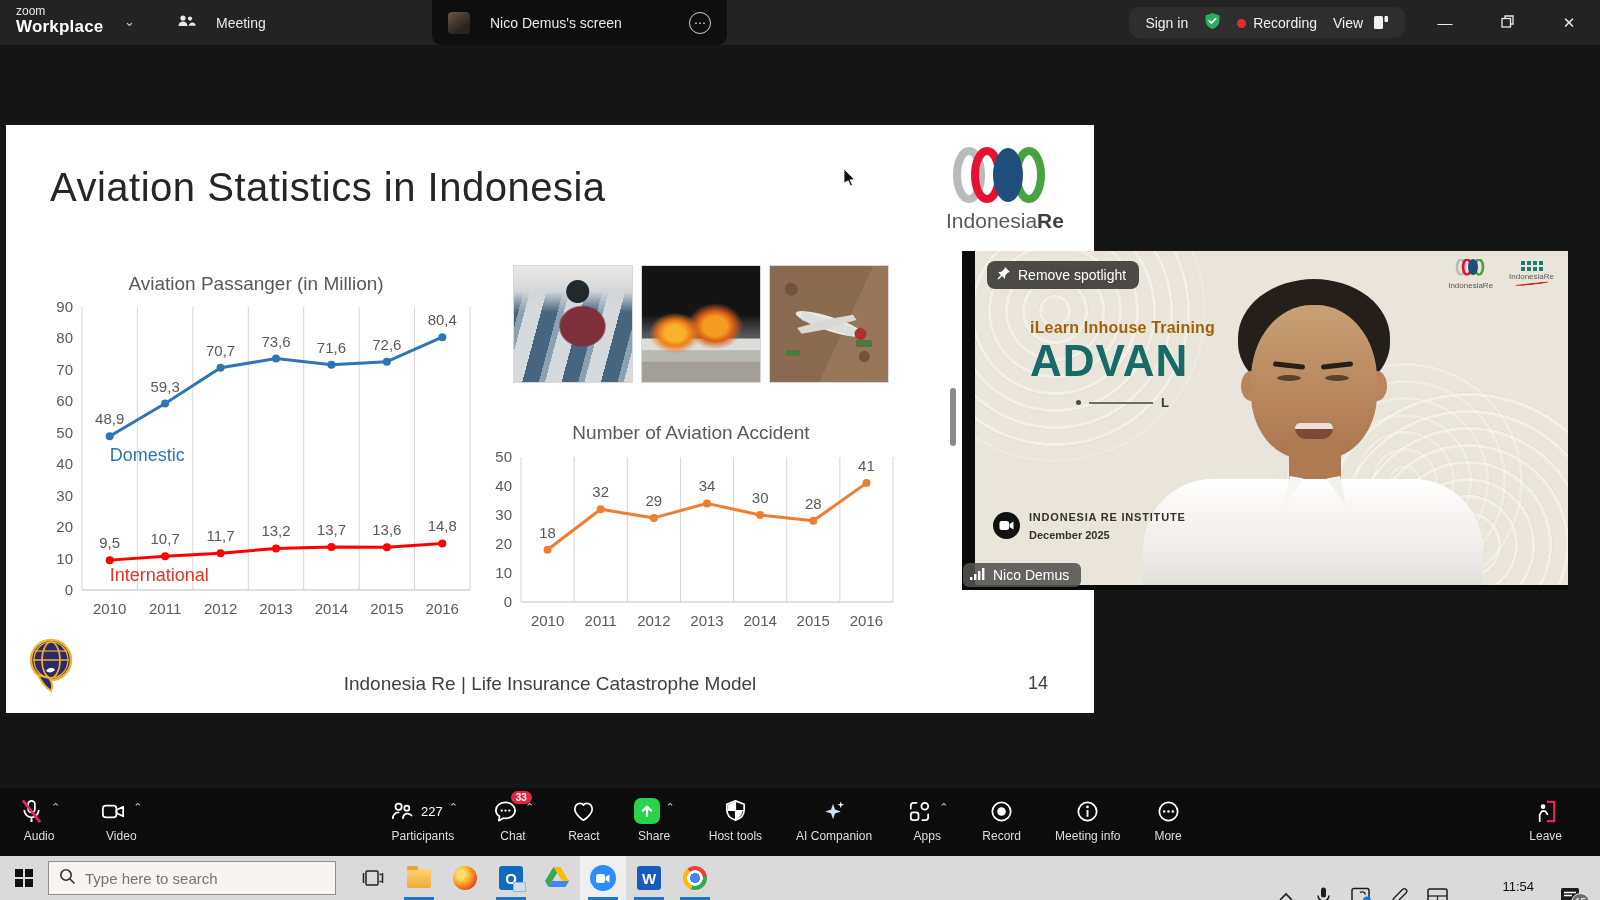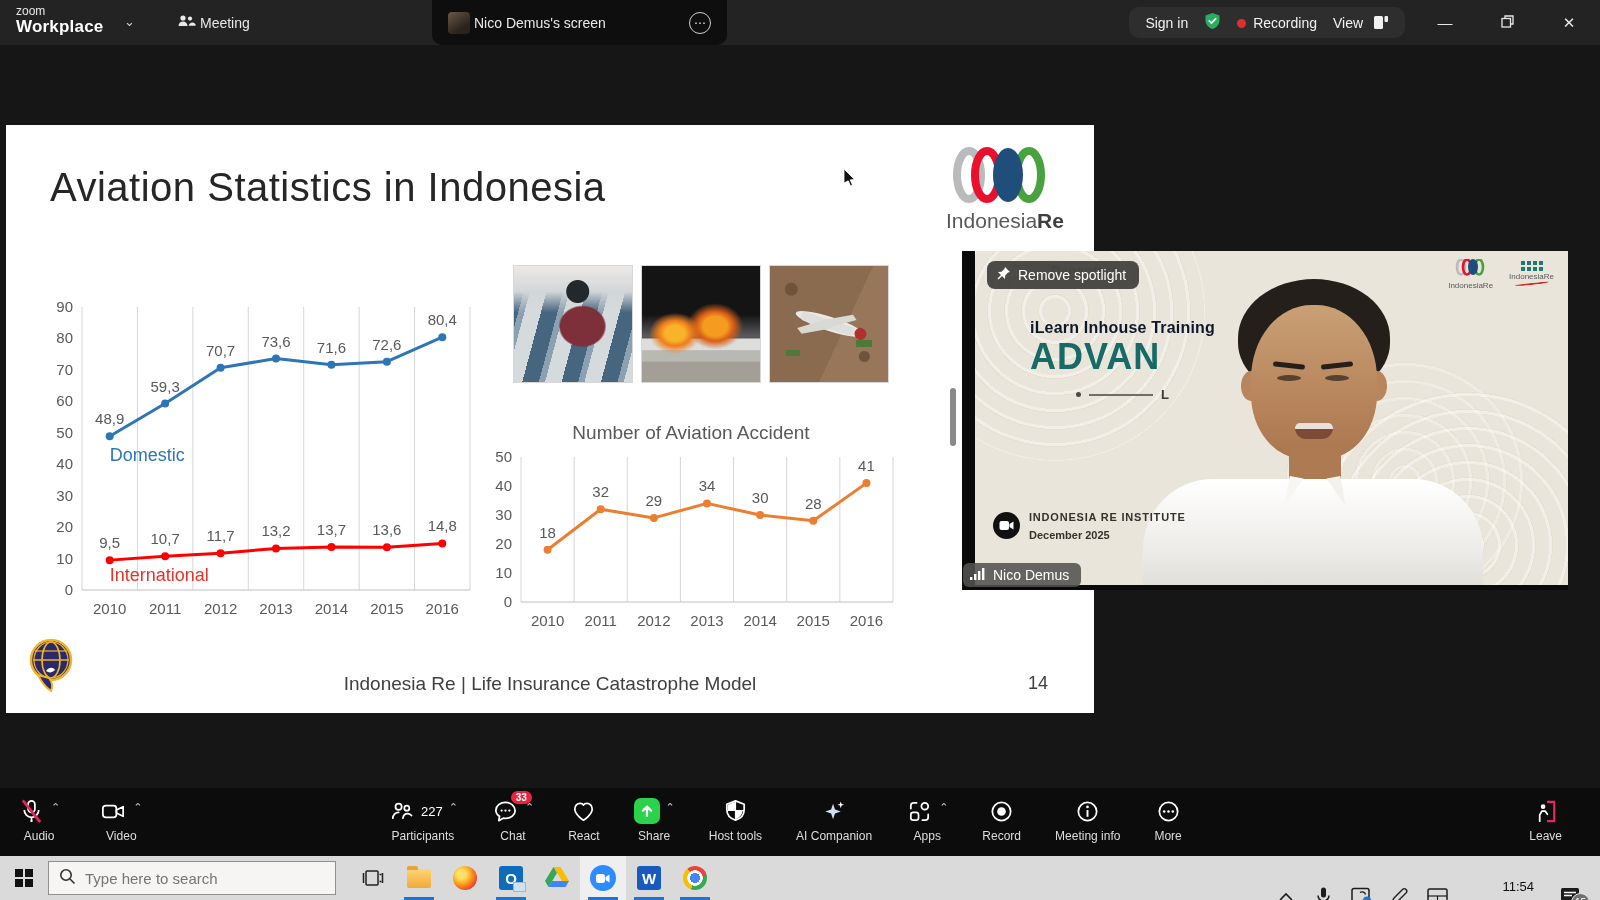--- a/index.html
+++ b/index.html
@@ -5,21 +5,21 @@
   * { margin:0; padding:0; box-sizing:border-box; }
   html,body { width:1600px; height:900px; background:#000; font-family:"Liberation Sans",sans-serif; overflow:hidden; }
   #screen { position:relative; width:1600px; height:900px; background:#161616; overflow:hidden; }
 
   
   #topbar { position:absolute; left:0; top:0; width:1600px; height:45px; background:#232323; }
   .brand { position:absolute; left:16px; top:5px; color:#fff; line-height:1.05; }
   .brand .b-small { font-size:12px; color:#e8e8e8; display:block; }
   .brand .b-large { font-size:17px; font-weight:700; letter-spacing:.2px; display:block; }
   .brand-chev { position:absolute; left:124px; top:14px; color:#cfcfcf; font-size:13px; background:none; border:none; cursor:pointer; }
-  .tab { position:absolute; top:0; height:45px; display:flex; align-items:center; gap:4px; color:#e9e9e9; font-size:14px; padding:0 16px; }
+  .tab { position:absolute; top:0; height:45px; display:flex; align-items:center; gap:20px; color:#e9e9e9; font-size:14px; padding:0 16px; }
   #tab-meeting { left:160px; }
   #tab-screen { left:432px; width:295px; background:#0e0e0e; border-radius:0 0 10px 10px; }
   .tab-avatar { width:22px; height:22px; border-radius:4px; background:linear-gradient(145deg,#6b5847,#2b241e 70%); flex:none; }
   .tab-ellipsis { margin-left:auto; width:22px; height:22px; border-radius:50%; border:1.4px solid #cfcfcf; color:#e9e9e9; background:none; font-size:12px; line-height:18px; text-align:center; cursor:pointer; }
   #top-right { position:absolute; right:195px; top:7px; height:31px; background:#2e2e2e; border-radius:10px; display:flex; align-items:center; gap:16px; padding:0 16px; color:#f1f1f1; font-size:14px; }
   .rec-dot { width:9px; height:9px; border-radius:50%; background:#e02d2d; display:inline-block; margin-right:7px; }
   .win-controls { position:absolute; right:0; top:0; height:45px; display:flex; }
   .win-btn { width:62px; height:45px; background:none; border:none; color:#e8e8e8; font-size:15px; cursor:pointer; }
 
   
@@ -67,22 +67,22 @@
   #rings-mid { left:300px; top:100px; width:260px; height:260px; opacity:.35; }
   #watermark { position:absolute; left:76px; top:12px; font-size:13px; font-weight:700; color:#a9a498; letter-spacing:.4px; }
   #remove-spotlight { position:absolute; left:12px; top:10px; display:flex; align-items:center; gap:7px; background:rgba(62,62,58,.93); border:none; border-radius:8px; color:#fff; font-size:14px; padding:5px 13px 5px 9px; cursor:pointer; }
   #vp-logos { position:absolute; right:14px; top:8px; display:flex; gap:16px; align-items:flex-start; }
   .vp-logo { text-align:center; }
   .vp-logo-name { font-size:8px; color:#5a5a5c; display:block; margin-top:1px; }
   .dots-grid { display:grid; grid-template-columns:repeat(4,4px); grid-gap:2px; margin:2px auto 1px; width:22px; }
   .dots-grid i { width:4px; height:4px; background:#1b7a74; }
   .red-swoosh { display:block; width:34px; height:3px; border-radius:50%; border-bottom:2px solid #d12c1f; margin:1px auto 0; transform:rotate(-6deg); }
   #training { position:absolute; left:55px; top:68px; }
-  #training-label { font-size:16px; font-weight:800; color:#0f172a; letter-spacing:.2px; }
-  #training-title { font-size:36px; font-weight:800; color:#176a66; letter-spacing:1px; margin-top:2px; line-height:1; }
+  #training-label { font-size:16px; font-weight:800; color:#a16207; letter-spacing:.2px; }
+  #training-title { font-size:44px; font-weight:800; color:#176a66; letter-spacing:1px; margin-top:2px; line-height:1; }
   #training-sub { display:flex; align-items:center; gap:8px; margin:12px 0 0 46px; color:#3a3a36; font-size:13px; font-weight:700; }
   #training-sub .dot { width:5px; height:5px; border-radius:50%; background:#4a4a46; }
   #training-sub .line { width:64px; height:2px; background:#6e6e68; }
   .person { position:absolute; left:168px; top:28px; width:340px; height:306px; }
   .hair { position:absolute; left:95px; top:0; width:152px; height:118px; background:#241f1b; border-radius:50% 50% 46% 46%; }
   .face { position:absolute; left:108px; top:26px; width:126px; height:154px; background:linear-gradient(180deg,#c9a075 0%,#b8855c 60%,#a9764f 100%); border-radius:48% 48% 42% 42%; }
   .ear { position:absolute; top:92px; width:20px; height:30px; background:#b8855c; border-radius:50%; }
   .ear.l { left:98px; } .ear.r { left:224px; }
   .brow { position:absolute; top:58px; width:32px; height:5px; background:#241f1b; border-radius:3px; }
   .brow.l { left:22px; transform:rotate(6deg); } .brow.r { left:70px; transform:rotate(-6deg); }
@@ -216,20 +216,21 @@
         <span>Indonesia</span><b style="color:#3f3f41">Re</b>
       </div>
     </div>
 
     <span id="cursor-arrow">
       <svg width="15" height="18" viewBox="0 0 15 18">
           <path d="M1 0l10.5 10.5-4.4.4 2.4 5-2 .9-2.3-5L1 14z" fill="#111" stroke="#fff" stroke-width=".8"></path>
         </svg>
     </span>
 
+    <div class="chart-title" id="chart1-title">Aviation Passanger (in Million)</div>
     <div class="chart-box" id="chart1"><svg viewBox="0 0 440 325" width="100%" height="100%">
           <line x1="46" y1="12" x2="46" y2="295" stroke="#d6d6d6" stroke-width="1"></line>
           <line x1="101.42857142857143" y1="12" x2="101.42857142857143" y2="295" stroke="#d6d6d6" stroke-width="1"></line>
           <line x1="156.85714285714286" y1="12" x2="156.85714285714286" y2="295" stroke="#d6d6d6" stroke-width="1"></line>
           <line x1="212.28571428571428" y1="12" x2="212.28571428571428" y2="295" stroke="#d6d6d6" stroke-width="1"></line>
           <line x1="267.7142857142857" y1="12" x2="267.7142857142857" y2="295" stroke="#d6d6d6" stroke-width="1"></line>
           <line x1="323.14285714285717" y1="12" x2="323.14285714285717" y2="295" stroke="#d6d6d6" stroke-width="1"></line>
           <line x1="378.57142857142856" y1="12" x2="378.57142857142856" y2="295" stroke="#d6d6d6" stroke-width="1"></line>
           <line x1="434" y1="12" x2="434" y2="295" stroke="#d6d6d6" stroke-width="1"></line>
           <line x1="46" y1="295" x2="434" y2="295" stroke="#c0c0c0" stroke-width="1"></line>

